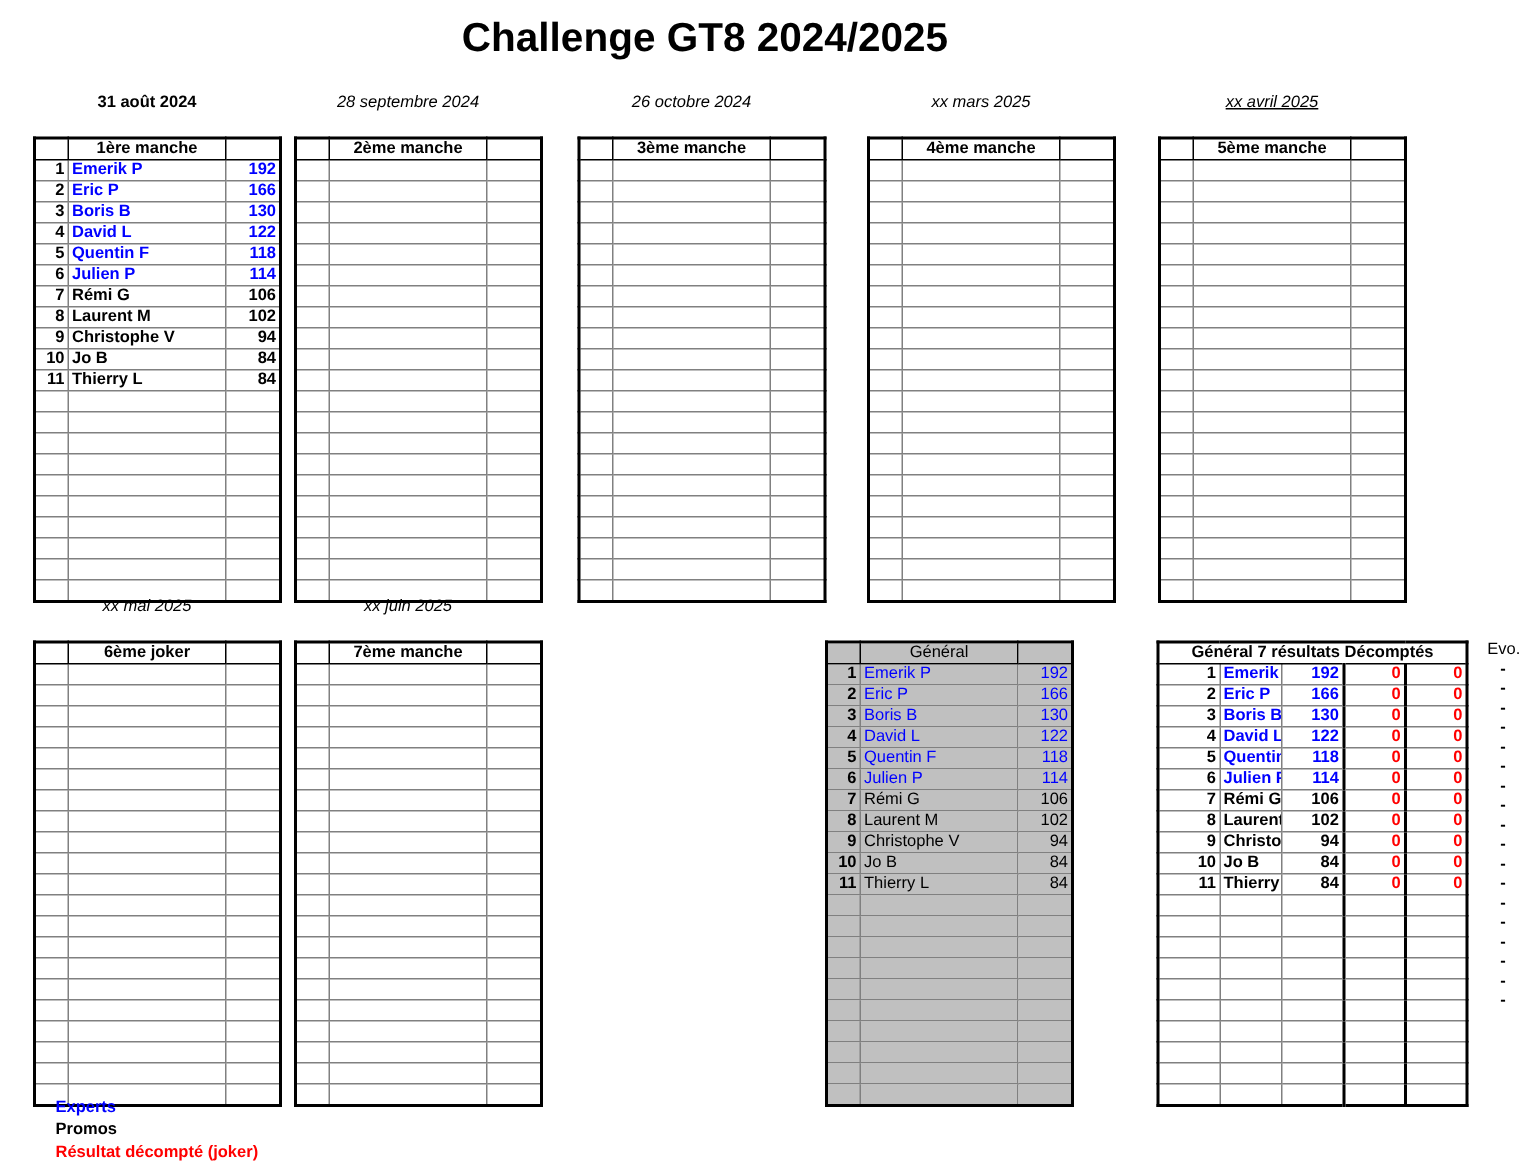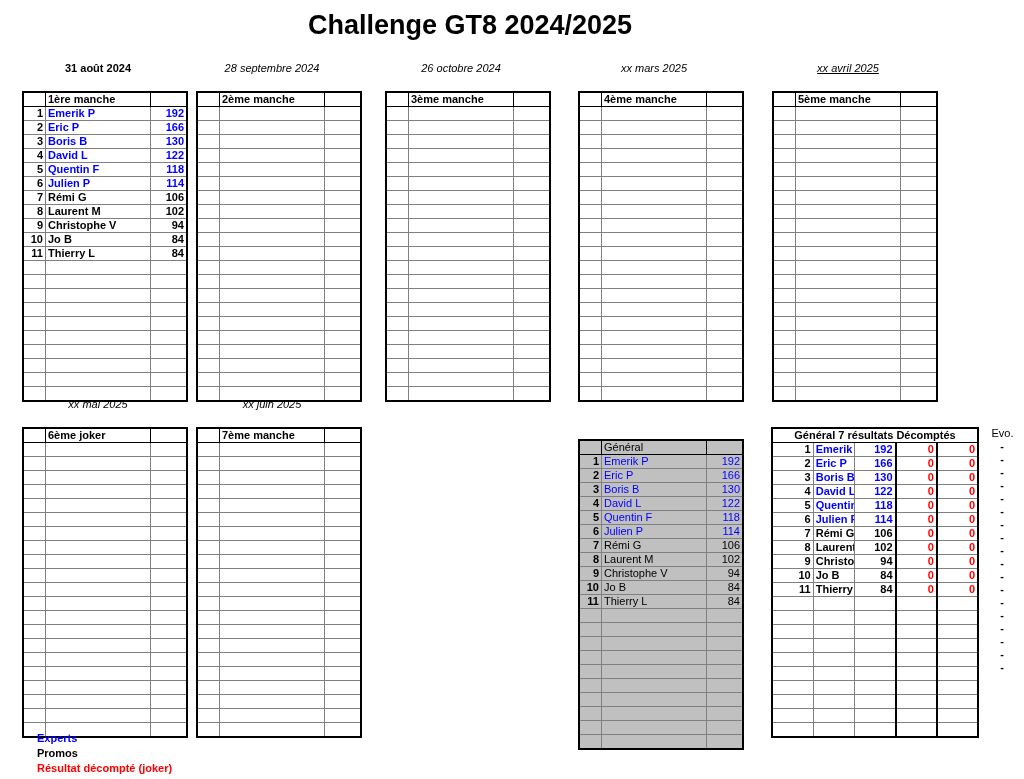--- a/index.html
+++ b/index.html
@@ -52,21 +52,21 @@
     border: 1px solid #808080;
     height: 13px;
     padding: 0 2px;
     font-weight: bold;
     overflow: hidden;
     white-space: nowrap;
     line-height: 13px;
   }
   table.sheet tr.hdr td {
     border: 1px solid #000;
-    text-align: left;
+    text-align: center;
     font-weight: bold;
   }
   td.c-rank { width: 17px; text-align: right; padding-right: 2px; font-weight: normal; }
   td.c-name { text-align: left; }
   td.c-score { text-align: right; }
 
   .expert { color: #0000ff; }
   .promo  { color: #000000; }
 
   
@@ -928,21 +928,21 @@
         </tr>
         <tr>
           <td class="c-rank"></td>
           <td class="c-name"></td>
           <td class="c-score"></td>
         </tr>
       </tbody>
     </table>
   </div>
 <div id="general-host">
-    <table class="sheet general" style="left: 578px; top: 427px; margin-top: 12px;">
+    <table class="sheet general" style="left: 550px; top: 427px;">
       <tbody>
         <tr class="hdr">
           <td class="c-rank"></td>
           <td class="c-name" style="font-weight: normal;">Général</td>
           <td class="c-score"></td>
         </tr>
         <tr>
           <td class="c-rank">1</td>
           <td class="c-name expert" style="font-weight: normal;">Emerik P</td>
           <td class="c-score expert" style="font-weight: normal;">192</td>

